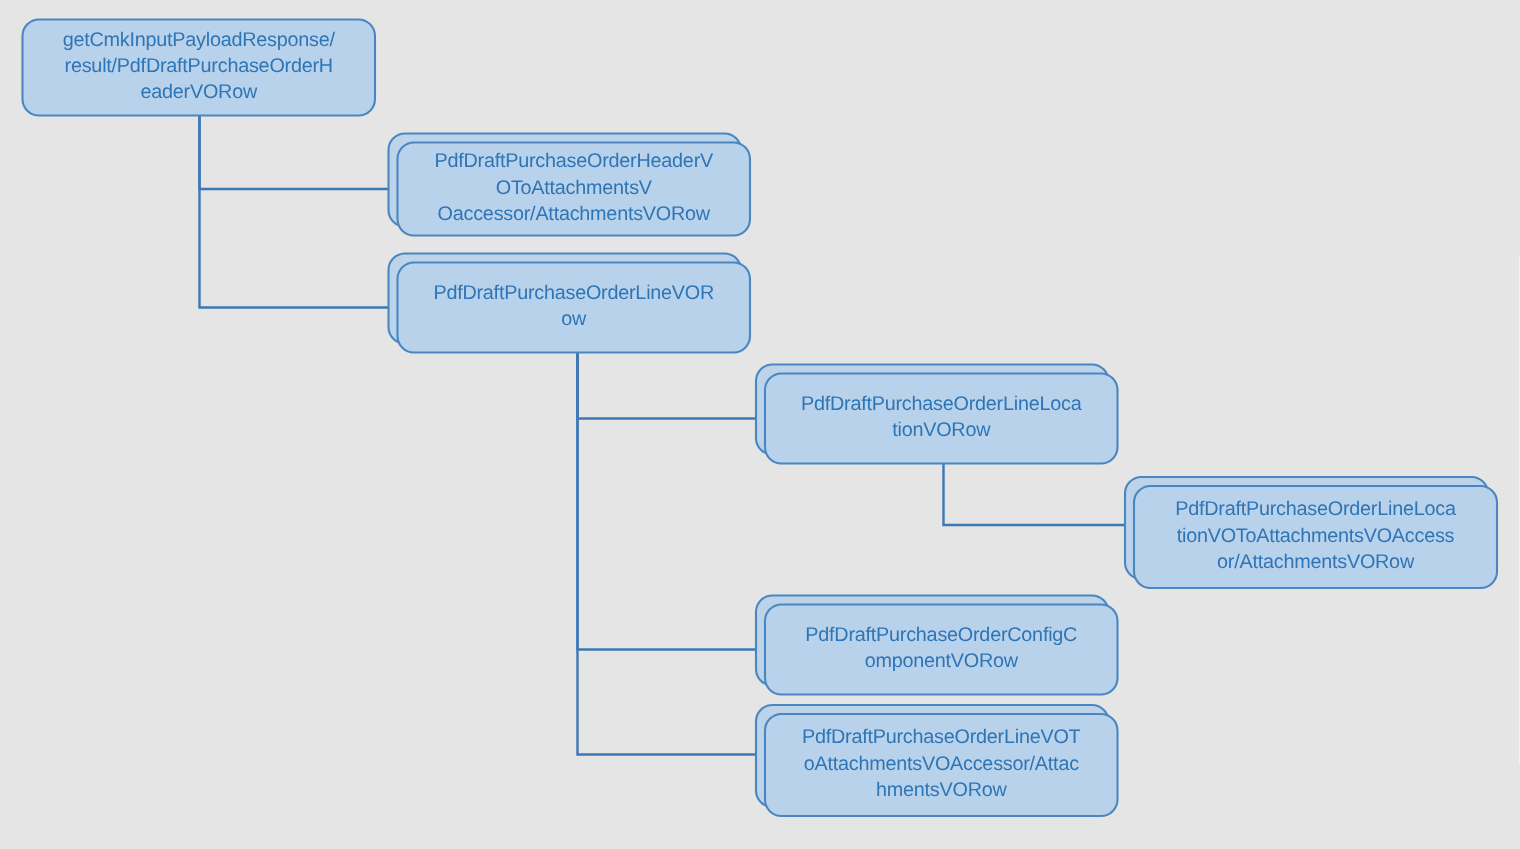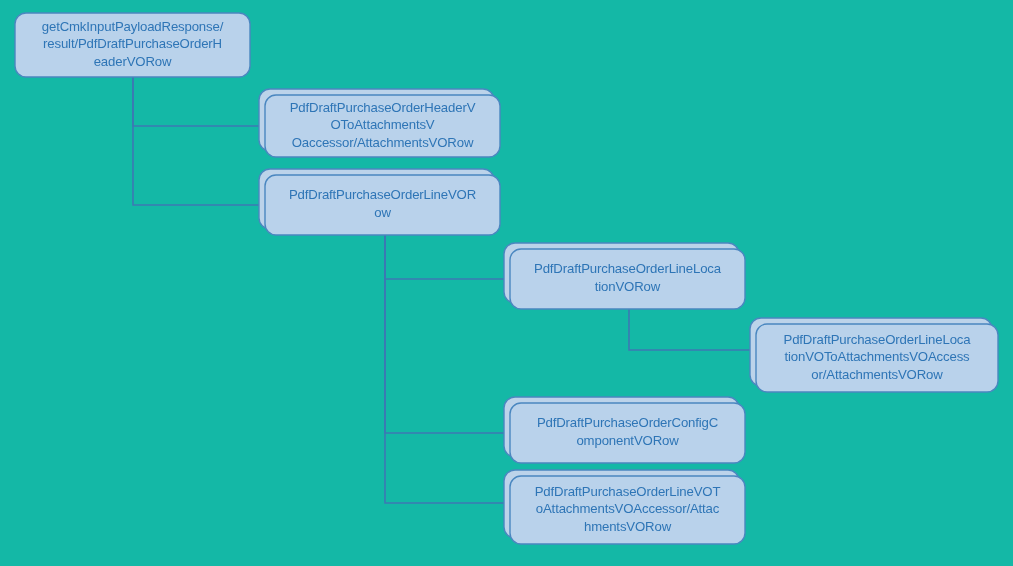--- a/index.html
+++ b/index.html
@@ -11,21 +11,21 @@
   body {
     width: 1013px;
     height: 566px;
     overflow: hidden;
     font-family: "Liberation Sans", sans-serif;
   }
   #diagram-canvas {
     position: relative;
     width: 1013px;
     height: 566px;
-    background: #14b8a6;
+    background: #e5e5e5;
   }
   svg.diagram-svg {
     position: absolute;
     left: 0;
     top: 0;
     width: 1013px;
     height: 566px;
     display: block;
   }
   .connector-line {

